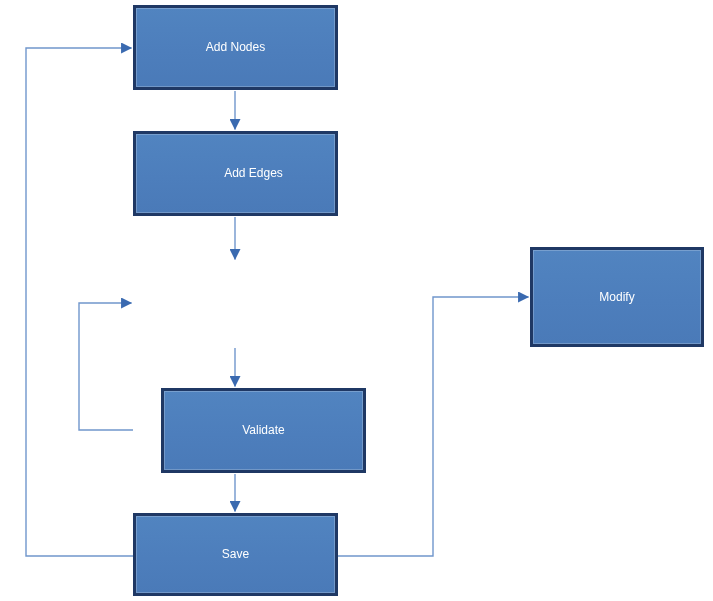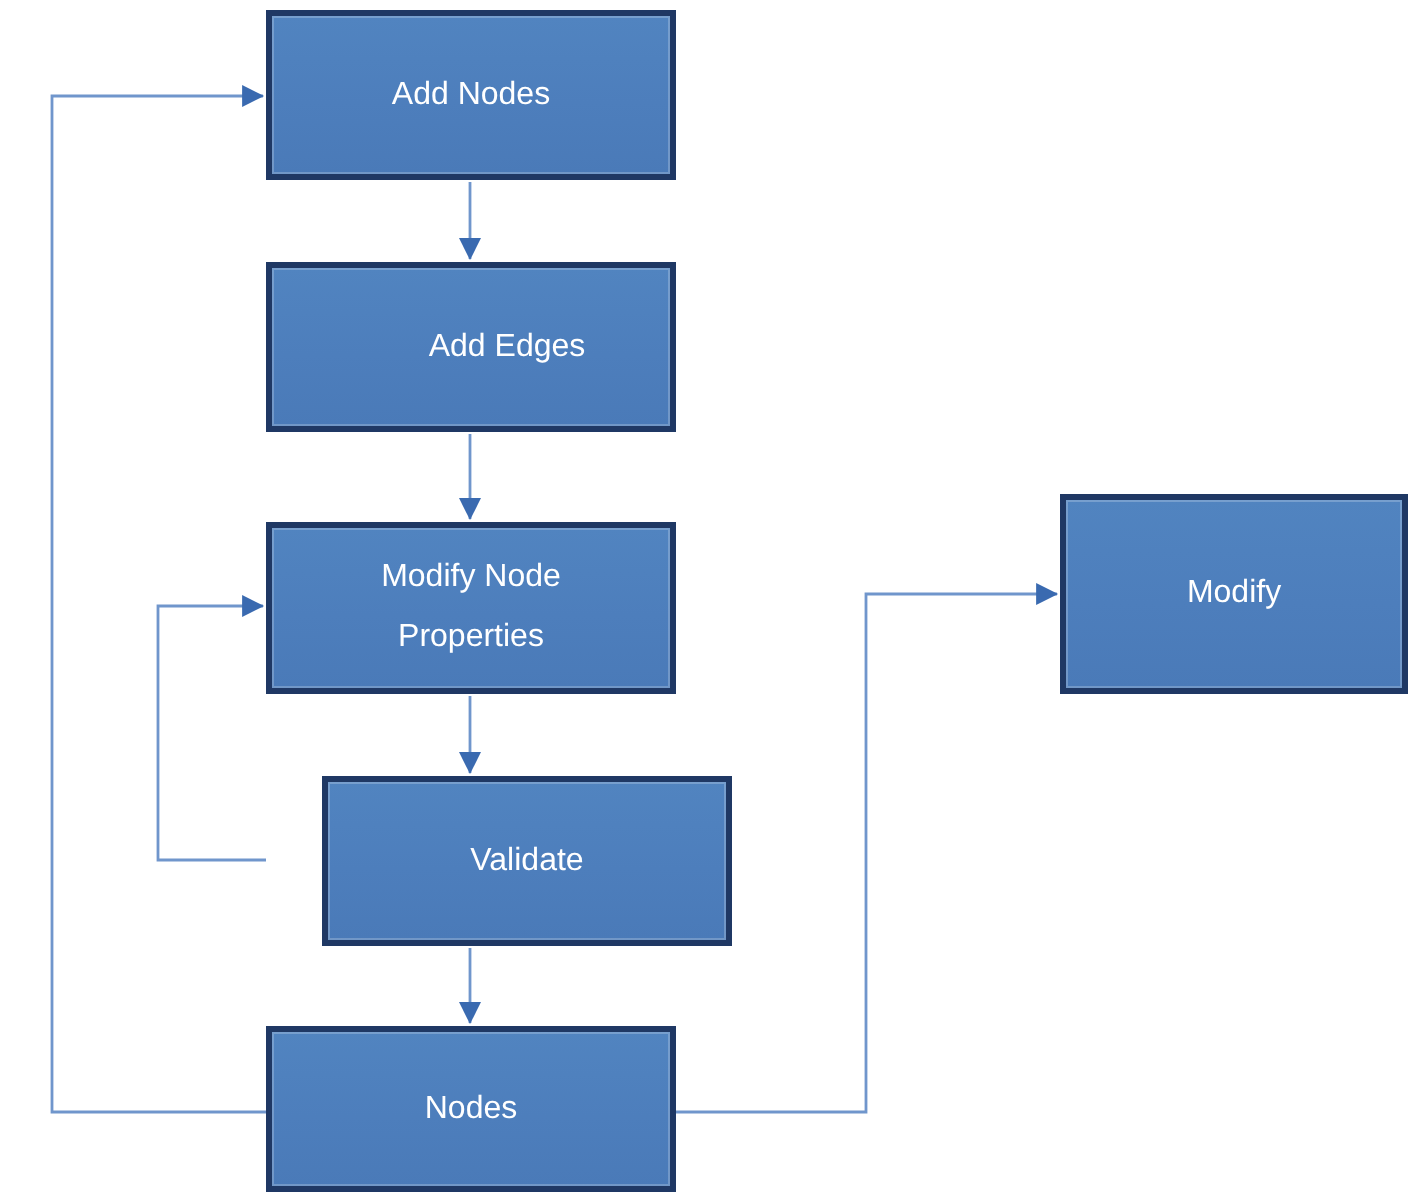--- a/index.html
+++ b/index.html
@@ -31,21 +31,21 @@
     position: absolute;
     box-sizing: border-box;
     background: linear-gradient(180deg, #5184c0 0%, #4d7ebc 55%, #4a7ab8 100%);
     border: 3px solid #1f3864;
     box-shadow: inset 0 0 0 1px rgba(255,255,255,0.22);
     display: flex;
     align-items: center;
     justify-content: center;
     text-align: center;
     color: #ffffff;
-    font-size: 16px;
+    font-size: 12px;
     line-height: 1.85;
   }
   .node .label {
     display: inline-block;
   }
   .node .label.narrow {
     max-width: 140px;
   }
   #node-add-nodes              { left: 133px; top: 5px;   width: 205px; height: 85px;  }
   #node-add-edges              { left: 133px; top: 131px; width: 205px; height: 85px; padding-left: 36px;  }
@@ -82,29 +82,26 @@
   </svg>
 
   <div class="node" id="node-add-nodes">
     <span class="label">Add Nodes</span>
   </div>
 
   <div class="node" id="node-add-edges">
     <span class="label">Add Edges</span>
   </div>
 
-  <div class="node" id="node-modify-node-properties">
-    <span class="label narrow">Modify Node Properties</span>
-  </div>
 
   <div class="node" id="node-validate">
     <span class="label">Validate</span>
   </div>
 
   <div class="node" id="node-save">
-    <span class="label">Nodes</span>
+    <span class="label">Save</span>
   </div>
 
   <div class="node" id="node-export">
     <span class="label">Modify</span>
   </div>
 
 </div>
 
 </body></html>

